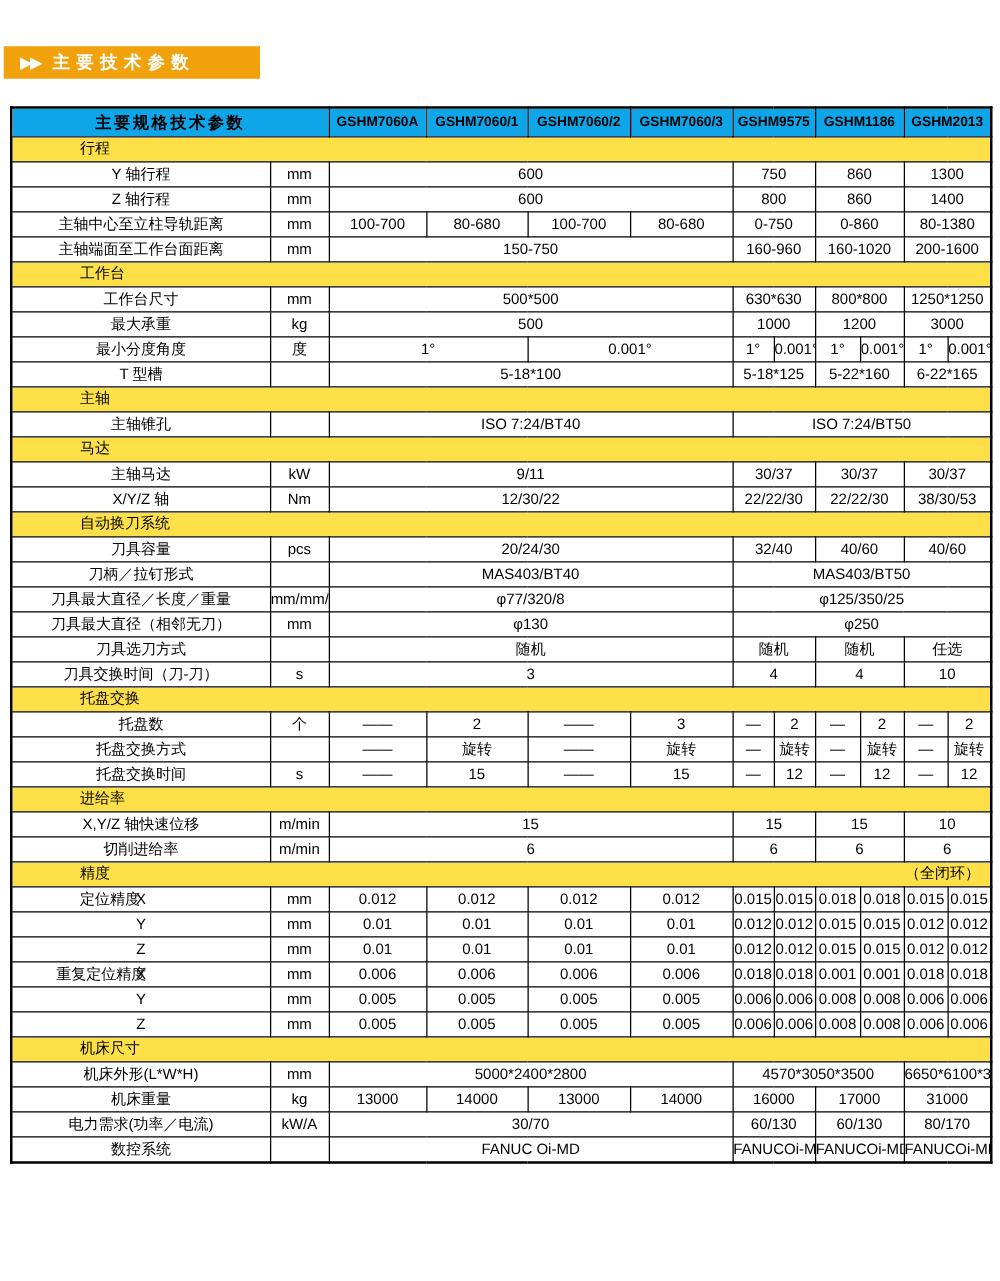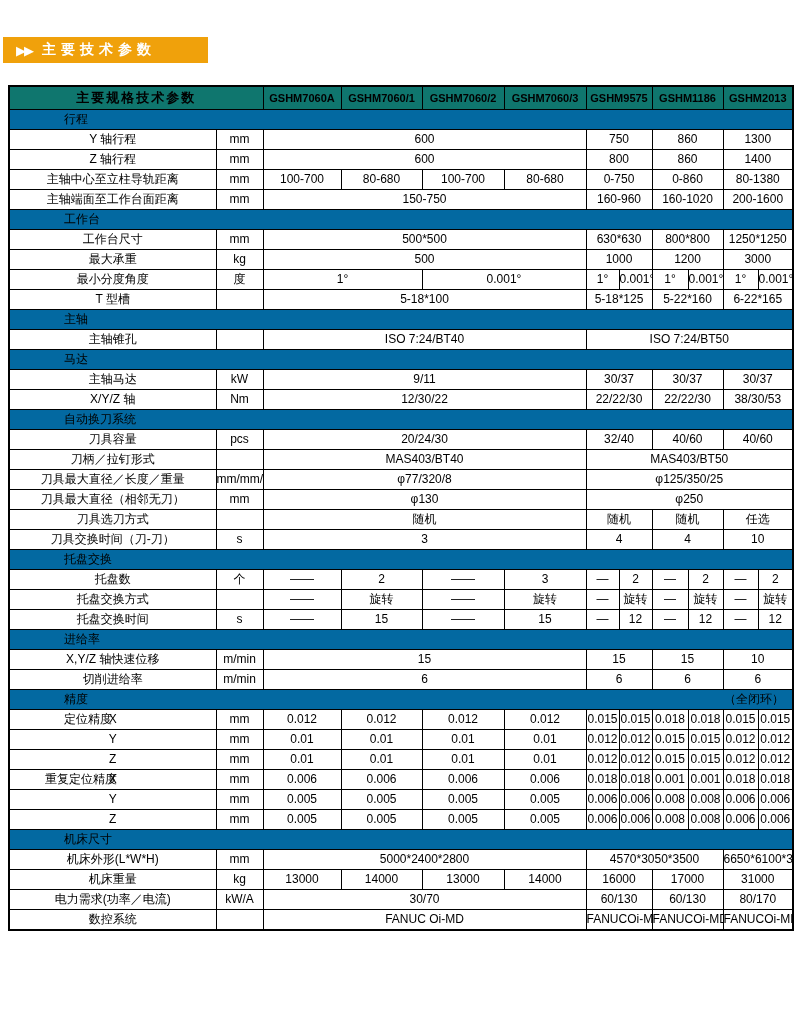--- a/index.html
+++ b/index.html
@@ -17,24 +17,24 @@
   table.specs{
     position:absolute;left:8px;top:85px;width:786px;
     border-collapse:collapse;table-layout:fixed;
     border:2px solid #000;
   }
   table.specs td{
     border:1px solid #000;height:19px;line-height:19px;
     font-size:12px;text-align:center;padding:0;
     white-space:nowrap;overflow:hidden;
   }
-  tr.hdr td{background:#0f766e;font-weight:bold;height:22px;line-height:22px;font-size:12px;}
+  tr.hdr td{background:#0ea5e9;font-weight:bold;height:22px;line-height:22px;font-size:12px;}
   tr.hdr td.model{font-size:11px;}
   tr.hdr td.plabel{font-size:13px;letter-spacing:2px;}
-  tr.section td{background:#0369a1;text-align:left;}
+  tr.section td{background:#fde047;text-align:left;font-family:Liberation Mono, monospace;}
   .sec-inner{display:flex;justify-content:space-between;padding:0 8px 0 54px;}
   td.name-cell{font-size:12px;}
   td.rel{position:relative;}
   td.rel .grp{position:absolute;top:0;}
   .grp-short{left:54px;}
   .grp-long{left:35px;}
   td.unit-cell{font-size:12px;}
   td.sm{font-size:8px;}
   td.sm2{font-size:10px;}
 </style>

